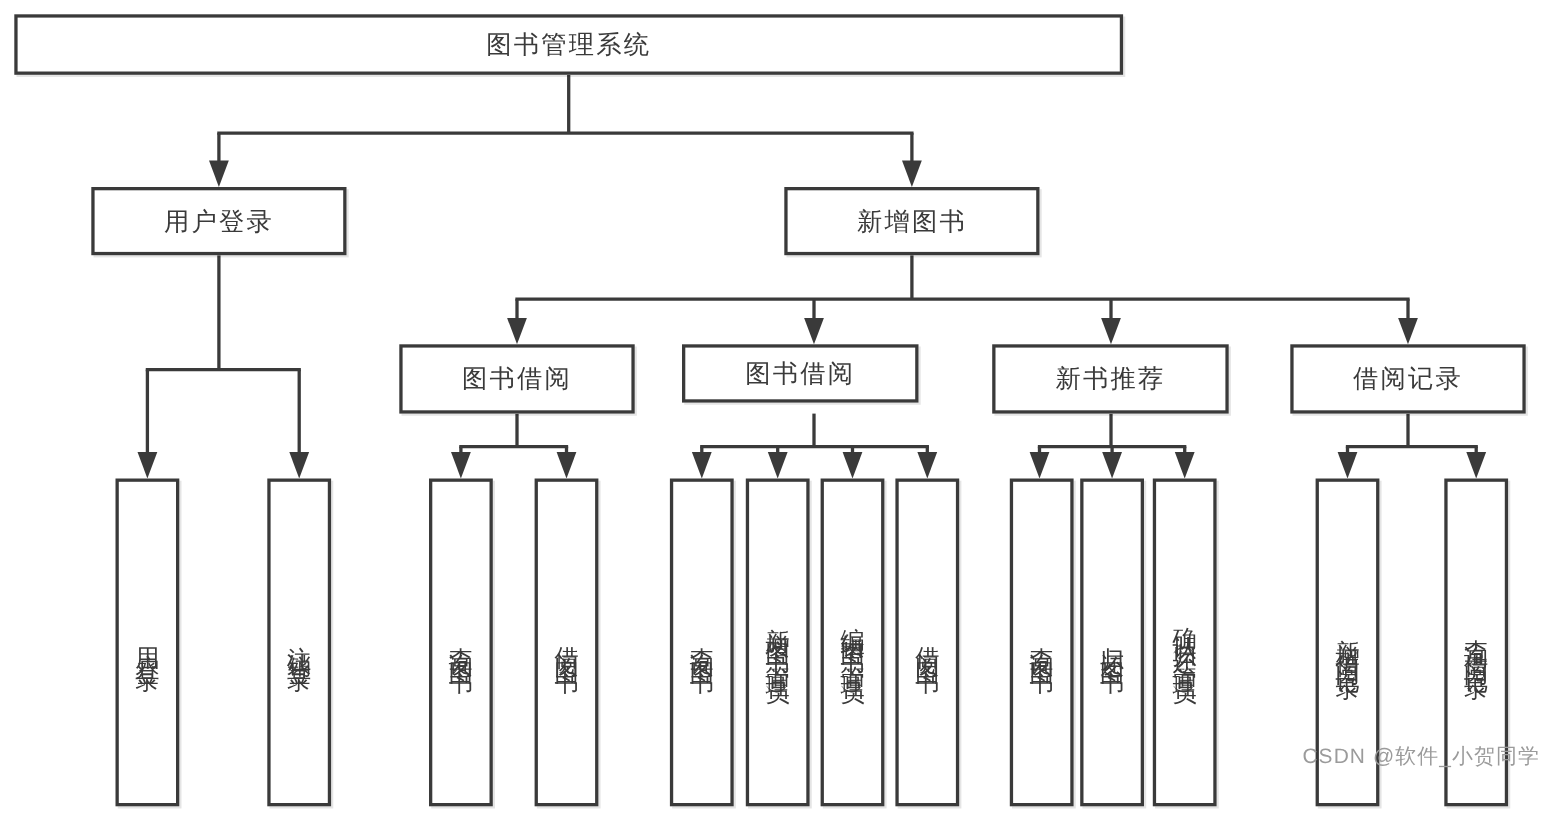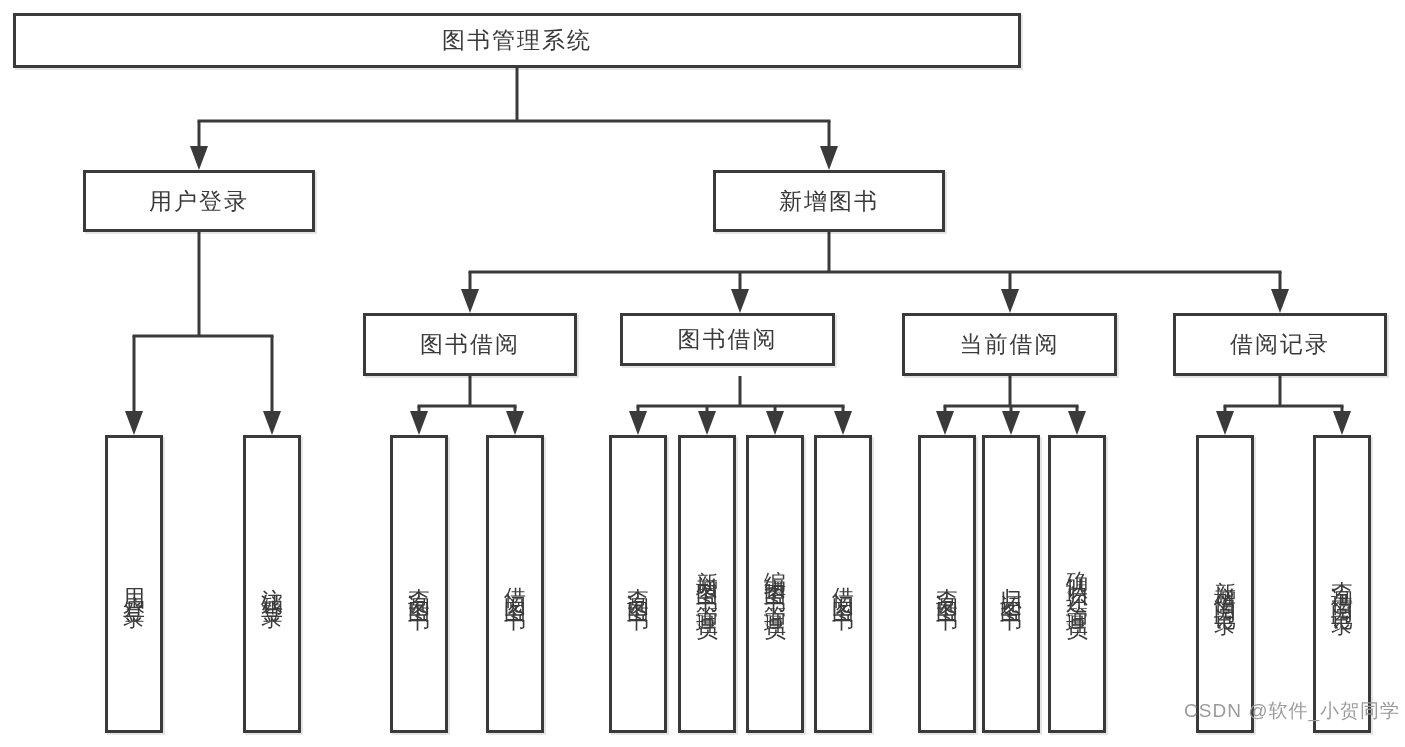--- a/index.html
+++ b/index.html
@@ -42,21 +42,20 @@
     line-height:1;
   }
   .watermark{
     position:absolute;
     top:675px;right:5px;
     font-size:19px;
     letter-spacing:1px;
     color:var(--watermark);
     z-index:10;
     white-space:nowrap;
-    margin-top:23px;
   }
 </style>
 </head>
 <body>
 
 <div class="stage">
 
   <svg class="connectors" width="1405" height="747" viewBox="0 0 1405 747" fill="none" stroke="currentColor" stroke-width="3">
 
     <path d="M517 68 V121"></path>
@@ -130,21 +129,21 @@
     <span class="lbl">新增图书</span>
   </div>
 
   <div class="node" style="left:363px;top:313px;width:214px;height:63px;">
     <span class="lbl">图书借阅</span>
   </div>
   <div class="node" style="left:620px;top:313px;width:215px;height:53px;">
     <span class="lbl">图书借阅</span>
   </div>
   <div class="node" style="left:902px;top:313px;width:215px;height:63px;">
-    <span class="lbl">当前借阅</span>
+    <span class="lbl">新书推荐</span>
   </div>
   <div class="node" style="left:1173px;top:313px;width:214px;height:63px;">
     <span class="lbl">借阅记录</span>
   </div>
 
   <div class="node leaf" style="left:105px;top:435px;width:58px;height:298px;">
     <span class="lbl">用户登录</span>
   </div>
   <div class="node leaf" style="left:243px;top:435px;width:58px;height:298px;">
     <span class="lbl">注销登录</span>

